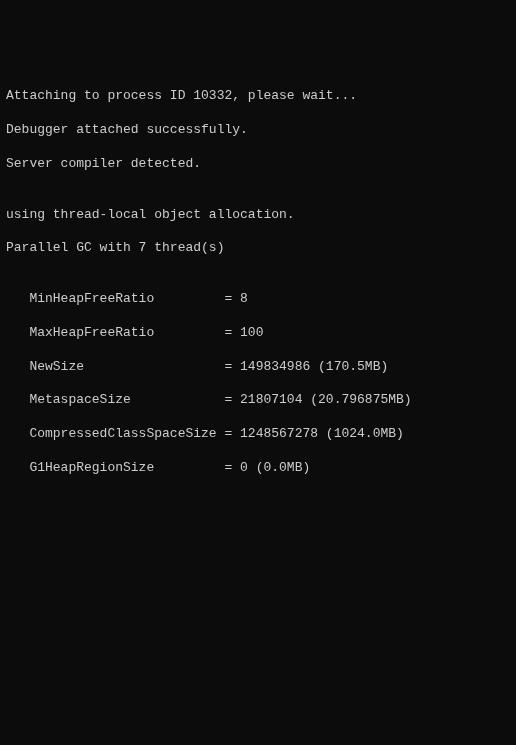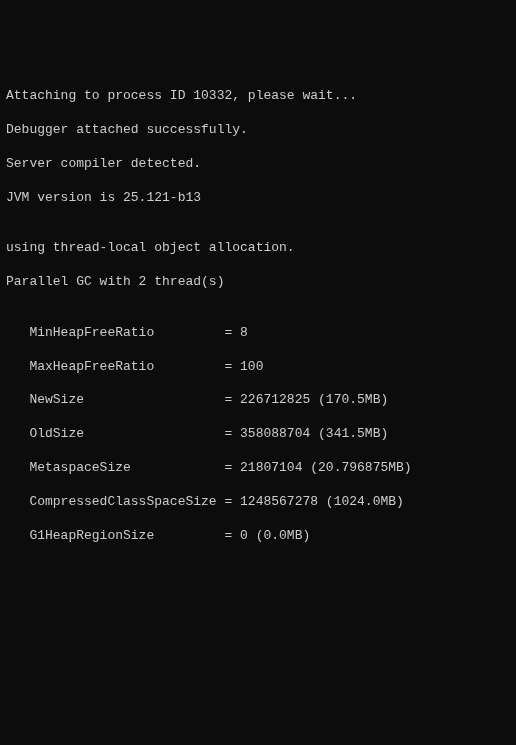--- a/index.html
+++ b/index.html
@@ -21,29 +21,27 @@
   </style>
 </head>
 <body>
 
 
 
 <div class="terminal-output">
 <div>Attaching to process ID 10332, please wait...</div>
 <div>Debugger attached successfully.</div>
 <div>Server compiler detected.</div>
-<div>JVM version is 25.121-b13</div>
 <div></div>
 <div>using thread-local object allocation.</div>
-<div>Parallel GC with 2 thread(s)</div>
+<div>Parallel GC with 7 thread(s)</div>
 <div></div>
 <div>   MinHeapFreeRatio         = 8</div>
 <div>   MaxHeapFreeRatio         = 100</div>
-<div>   NewSize                  = 226712825 (170.5MB)</div>
-<div>   OldSize                  = 358088704 (341.5MB)</div>
+<div>   NewSize                  = 149834986 (170.5MB)</div>
 <div>   MetaspaceSize            = 21807104 (20.796875MB)</div>
 <div>   CompressedClassSpaceSize = 1248567278 (1024.0MB)</div>
 <div>   G1HeapRegionSize         = 0 (0.0MB)</div>
 <div></div>
 
 
 
 
 
 

